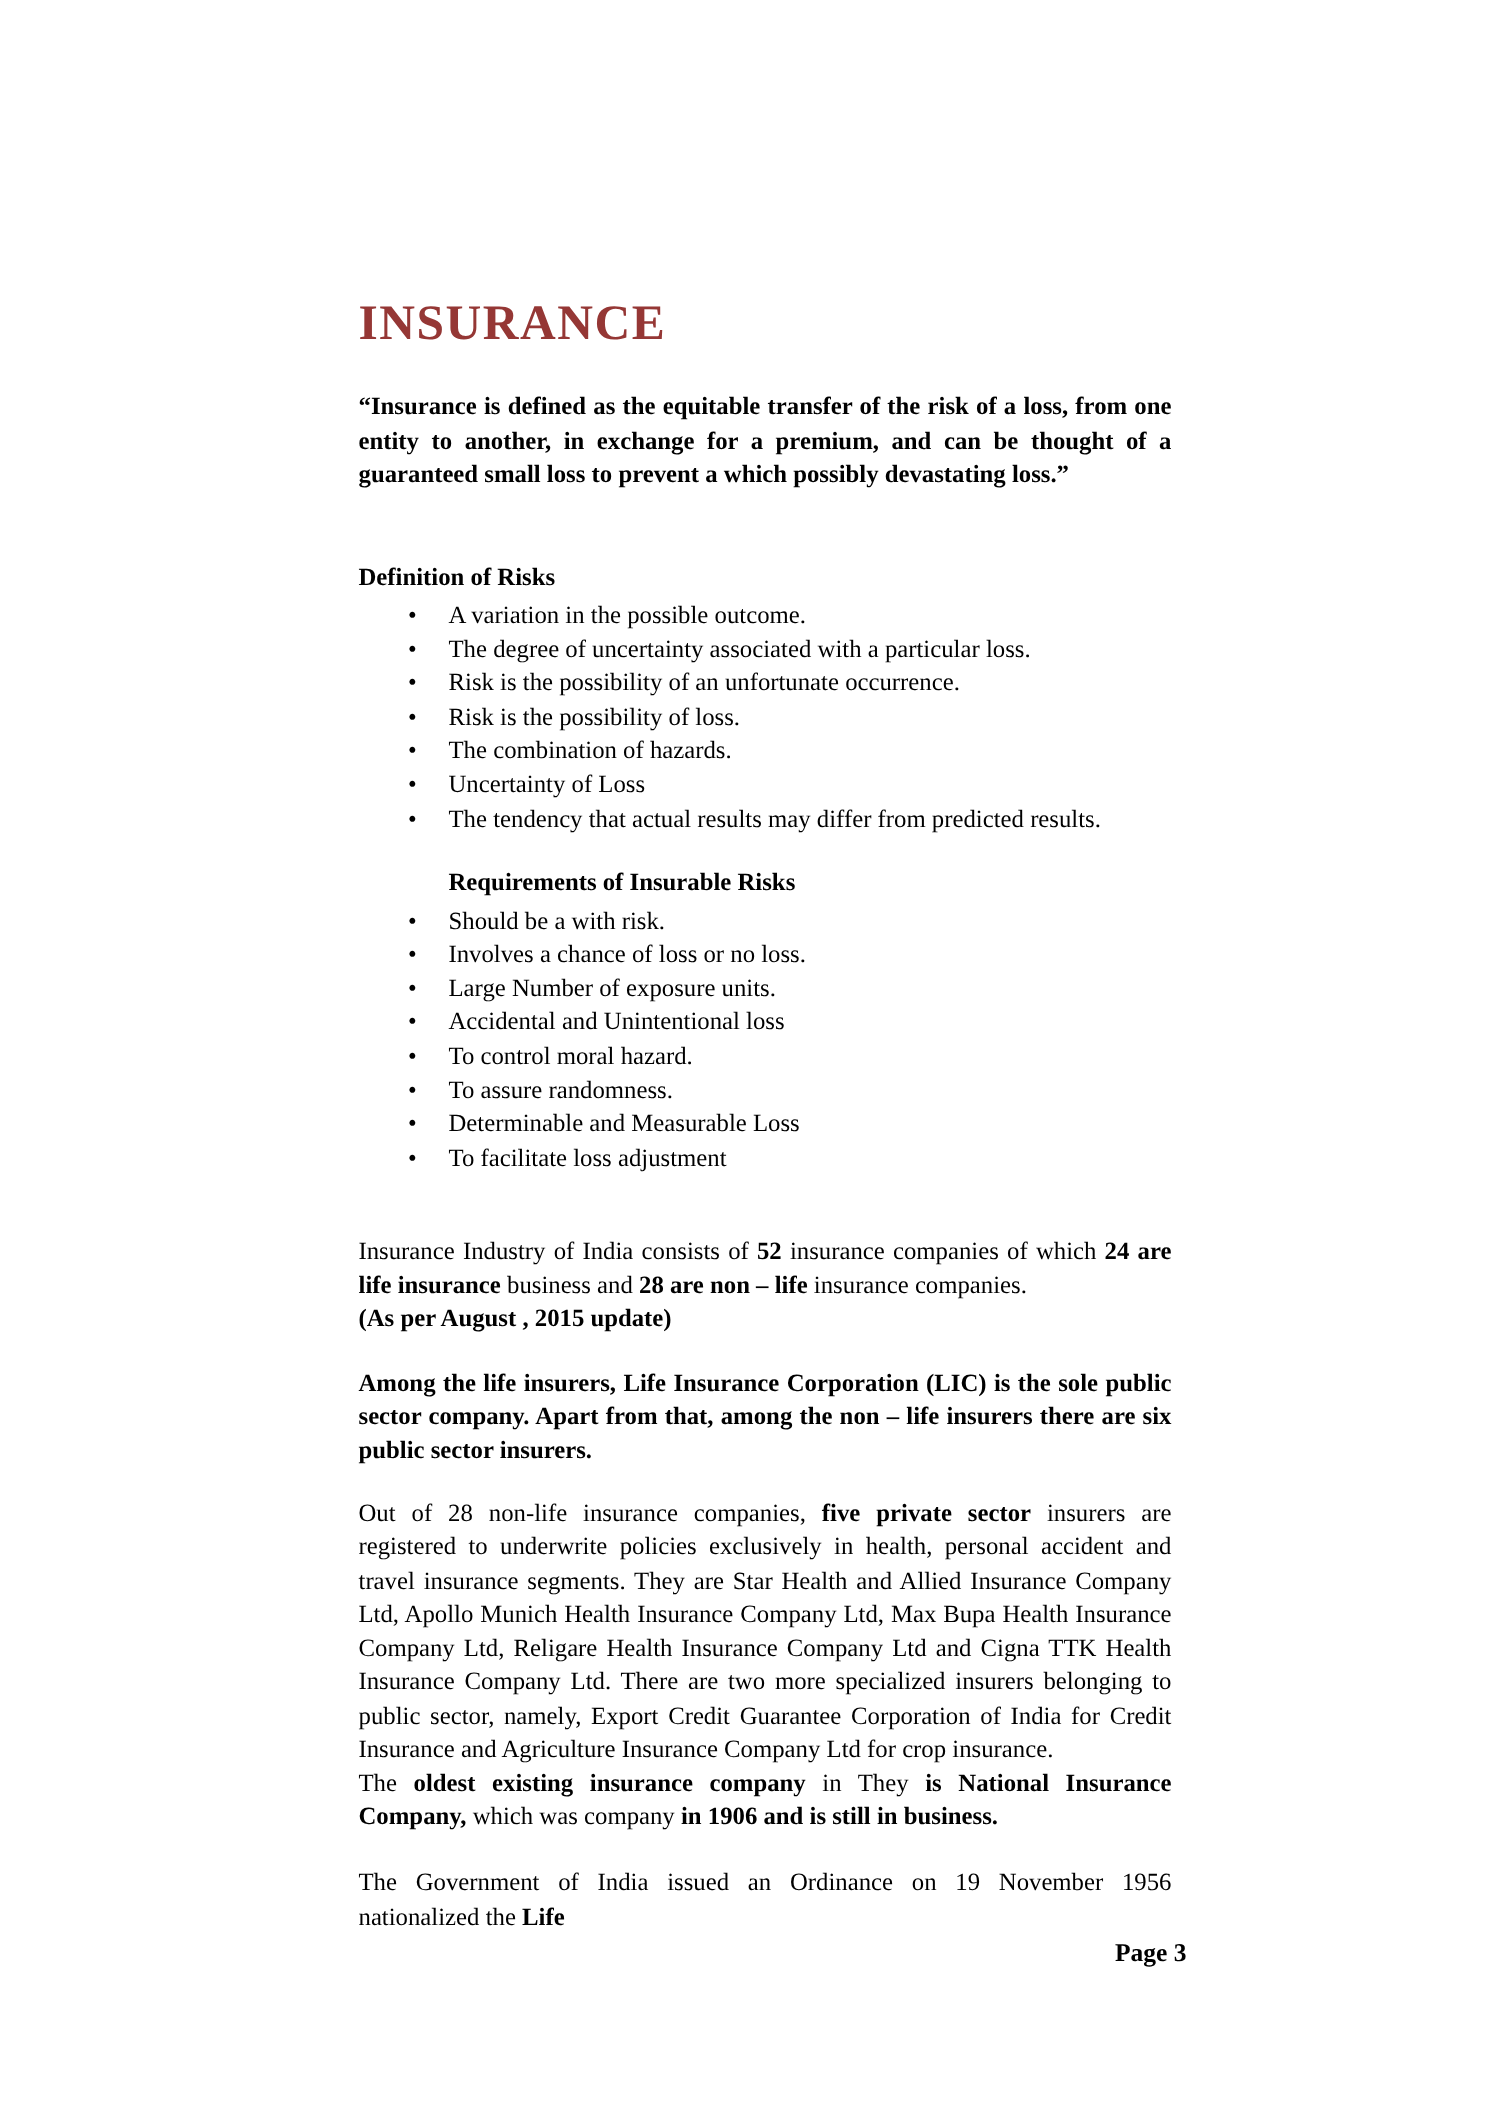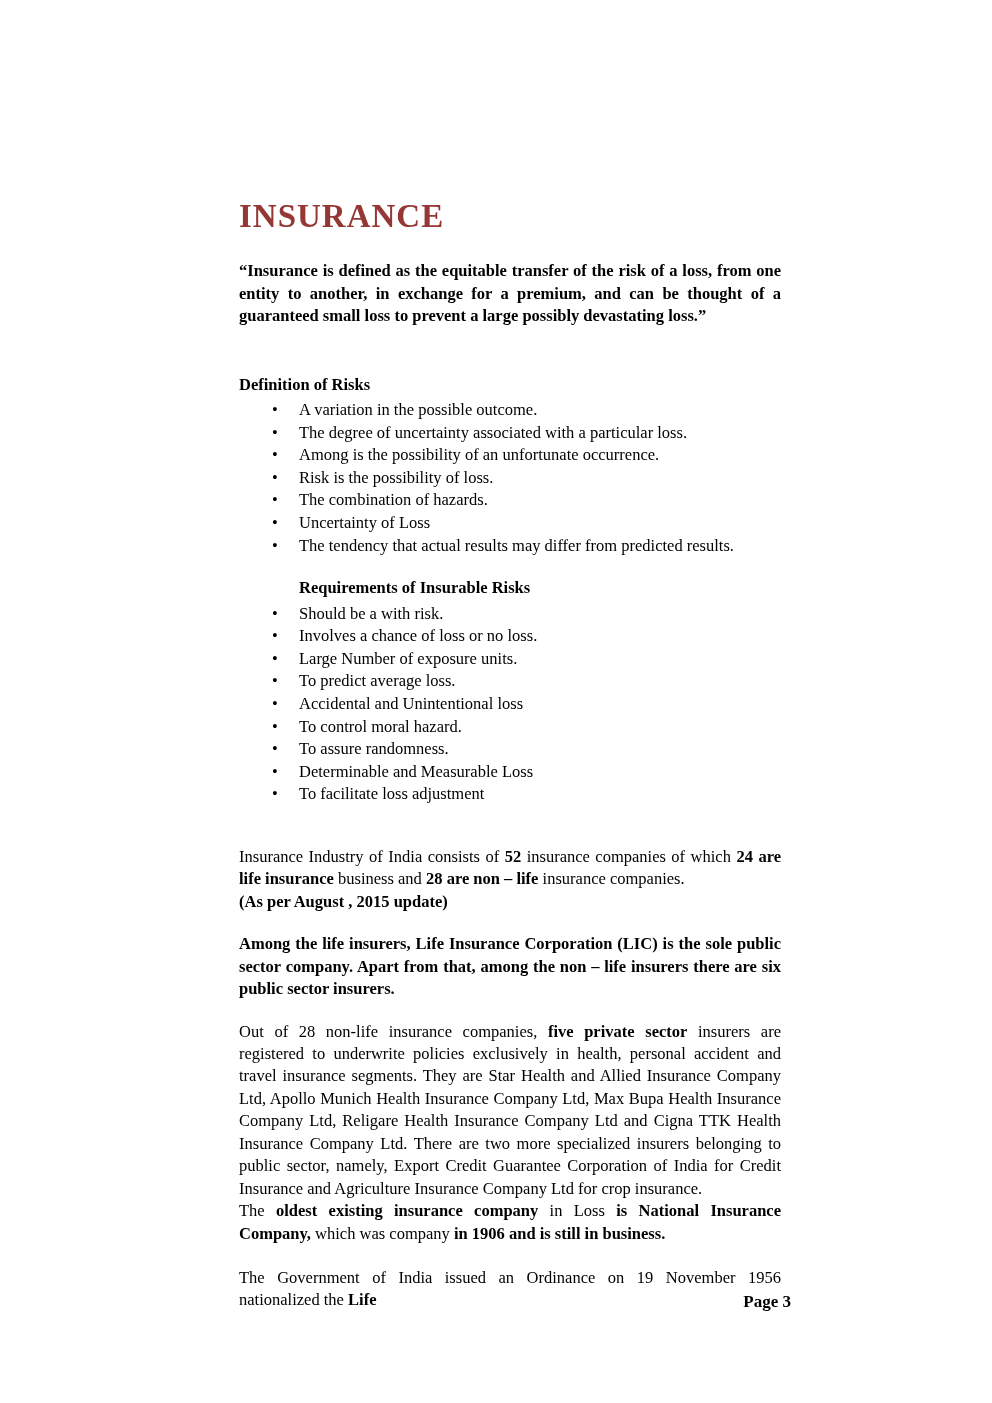--- a/index.html
+++ b/index.html
@@ -83,55 +83,54 @@
     font-size: 17px;
   }
 </style>
 </head>
 <body>
 
 <div class="page">
 
   <h1 class="title">INSURANCE</h1>
 
-  <p class="quote">“Insurance is defined as the equitable transfer of the risk of a loss, from one entity to another, in exchange for a premium, and can be thought of a guaranteed small loss to prevent a large possibly devastating loss.”</p>
+  <p class="quote">“Insurance is defined as the equitable transfer of the risk of a loss, from one entity to another, in exchange for a premium, and can be thought of a guaranteed small loss to prevent a which possibly devastating loss.”</p>
 
   <h2 class="heading">Definition of Risks</h2>
 
   <ul class="bullets">
       <li>A variation in the possible outcome.</li>
       <li>The degree of uncertainty associated with a particular loss.</li>
-      <li>Among is the possibility of an unfortunate occurrence.</li>
+      <li>Risk is the possibility of an unfortunate occurrence.</li>
       <li>Risk is the possibility of loss.</li>
       <li>The combination of hazards.</li>
       <li>Uncertainty of Loss</li>
       <li>The tendency that actual results may differ from predicted results.</li>
     </ul>
 
   <h2 class="sub-heading">Requirements of Insurable Risks</h2>
 
   <ul class="bullets">
       <li>Should be a with risk.</li>
       <li>Involves a chance of loss or no loss.</li>
       <li>Large Number of exposure units.</li>
-      <li>To predict average loss.</li>
       <li>Accidental and Unintentional loss</li>
       <li>To control moral hazard.</li>
       <li>To assure randomness.</li>
       <li>Determinable and Measurable Loss</li>
       <li>To facilitate loss adjustment</li>
     </ul>
 
   <p class="para mt-section"><span>Insurance Industry of India consists of </span><span style="font-weight: bold;">52</span><span> insurance companies of which </span><span style="font-weight: bold;">24 are life insurance</span><span> business and </span><span style="font-weight: bold;">28 are non – life</span><span> insurance companies.</span></p>
 
   <p class="update-note">(As per August , 2015 update)</p>
 
   <p class="para bold-para mt-block">Among the life insurers, Life Insurance Corporation (LIC) is the sole public sector company. Apart from that, among the non – life insurers there are six public sector insurers.</p>
 
   <p class="para mt-block"><span>Out of 28 non-life insurance companies, </span><span style="font-weight: bold;">five private sector</span><span> insurers are registered to underwrite policies exclusively in health, personal accident and travel insurance segments. They are Star Health and Allied Insurance Company Ltd, Apollo Munich Health Insurance Company Ltd, Max Bupa Health Insurance Company Ltd, Religare Health Insurance Company Ltd and Cigna TTK Health Insurance Company Ltd. There are two more specialized insurers belonging to public sector, namely, Export Credit Guarantee Corporation of India for Credit Insurance and Agriculture Insurance Company Ltd for crop insurance.</span></p>
 
-  <p class="para"><span>The </span><span style="font-weight: bold;">oldest existing insurance company</span><span> in Loss </span><span style="font-weight: bold;">is National Insurance Company,</span><span> which was company </span><span style="font-weight: bold;">in 1906 and is still in business.</span></p>
+  <p class="para"><span>The </span><span style="font-weight: bold;">oldest existing insurance company</span><span> in They </span><span style="font-weight: bold;">is National Insurance Company,</span><span> which was company </span><span style="font-weight: bold;">in 1906 and is still in business.</span></p>
 
   <p class="para mt-small"><span>The Government of India issued an Ordinance on 19 November 1956 nationalized the </span><span style="font-weight: bold;">Life</span></p>
 
   <div class="footer">Page 3</div>
 
 </div>
 
 </body></html>

